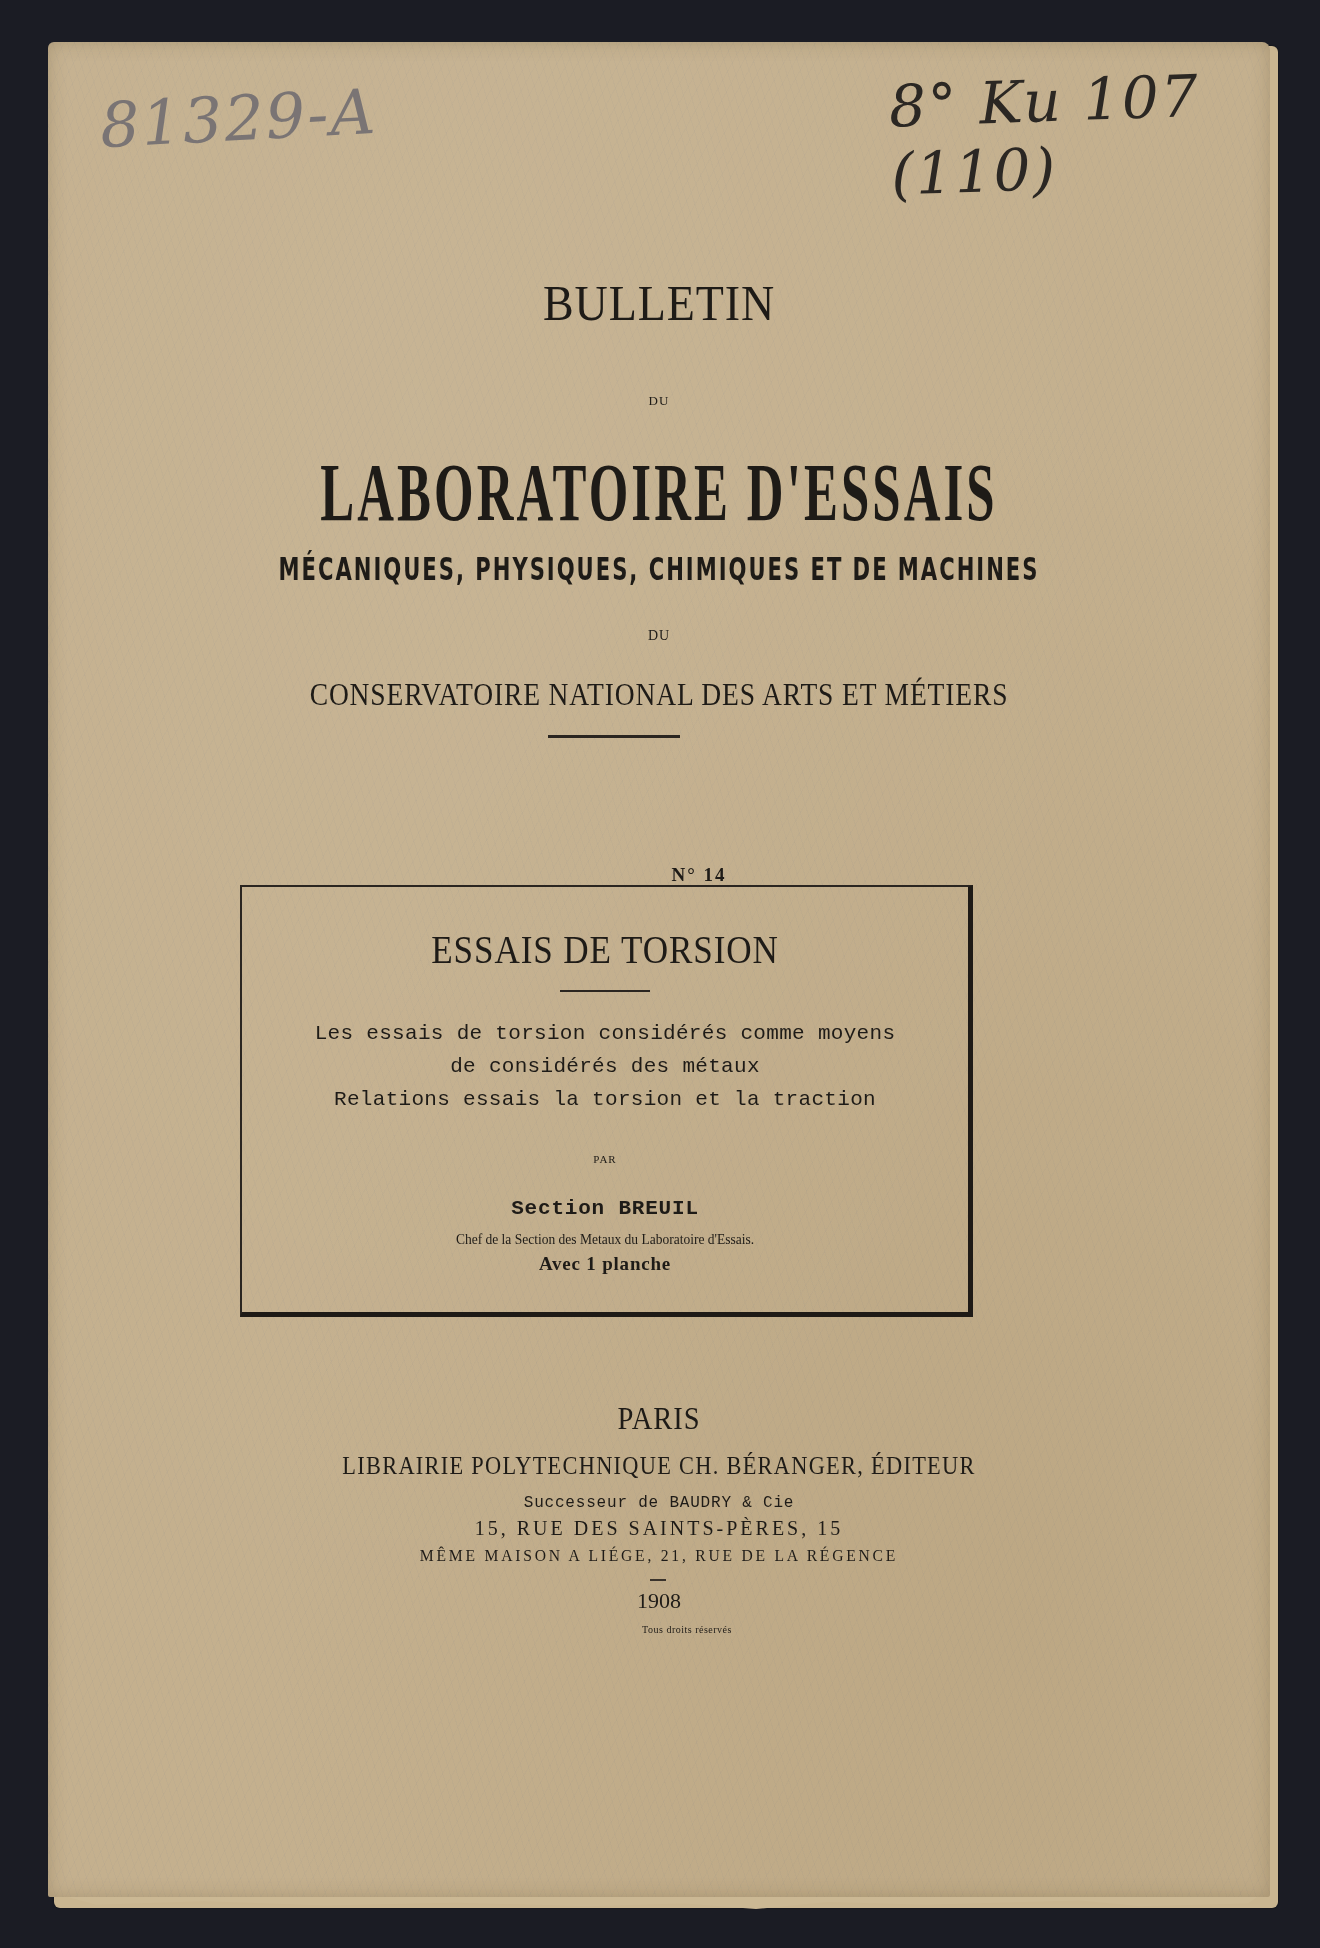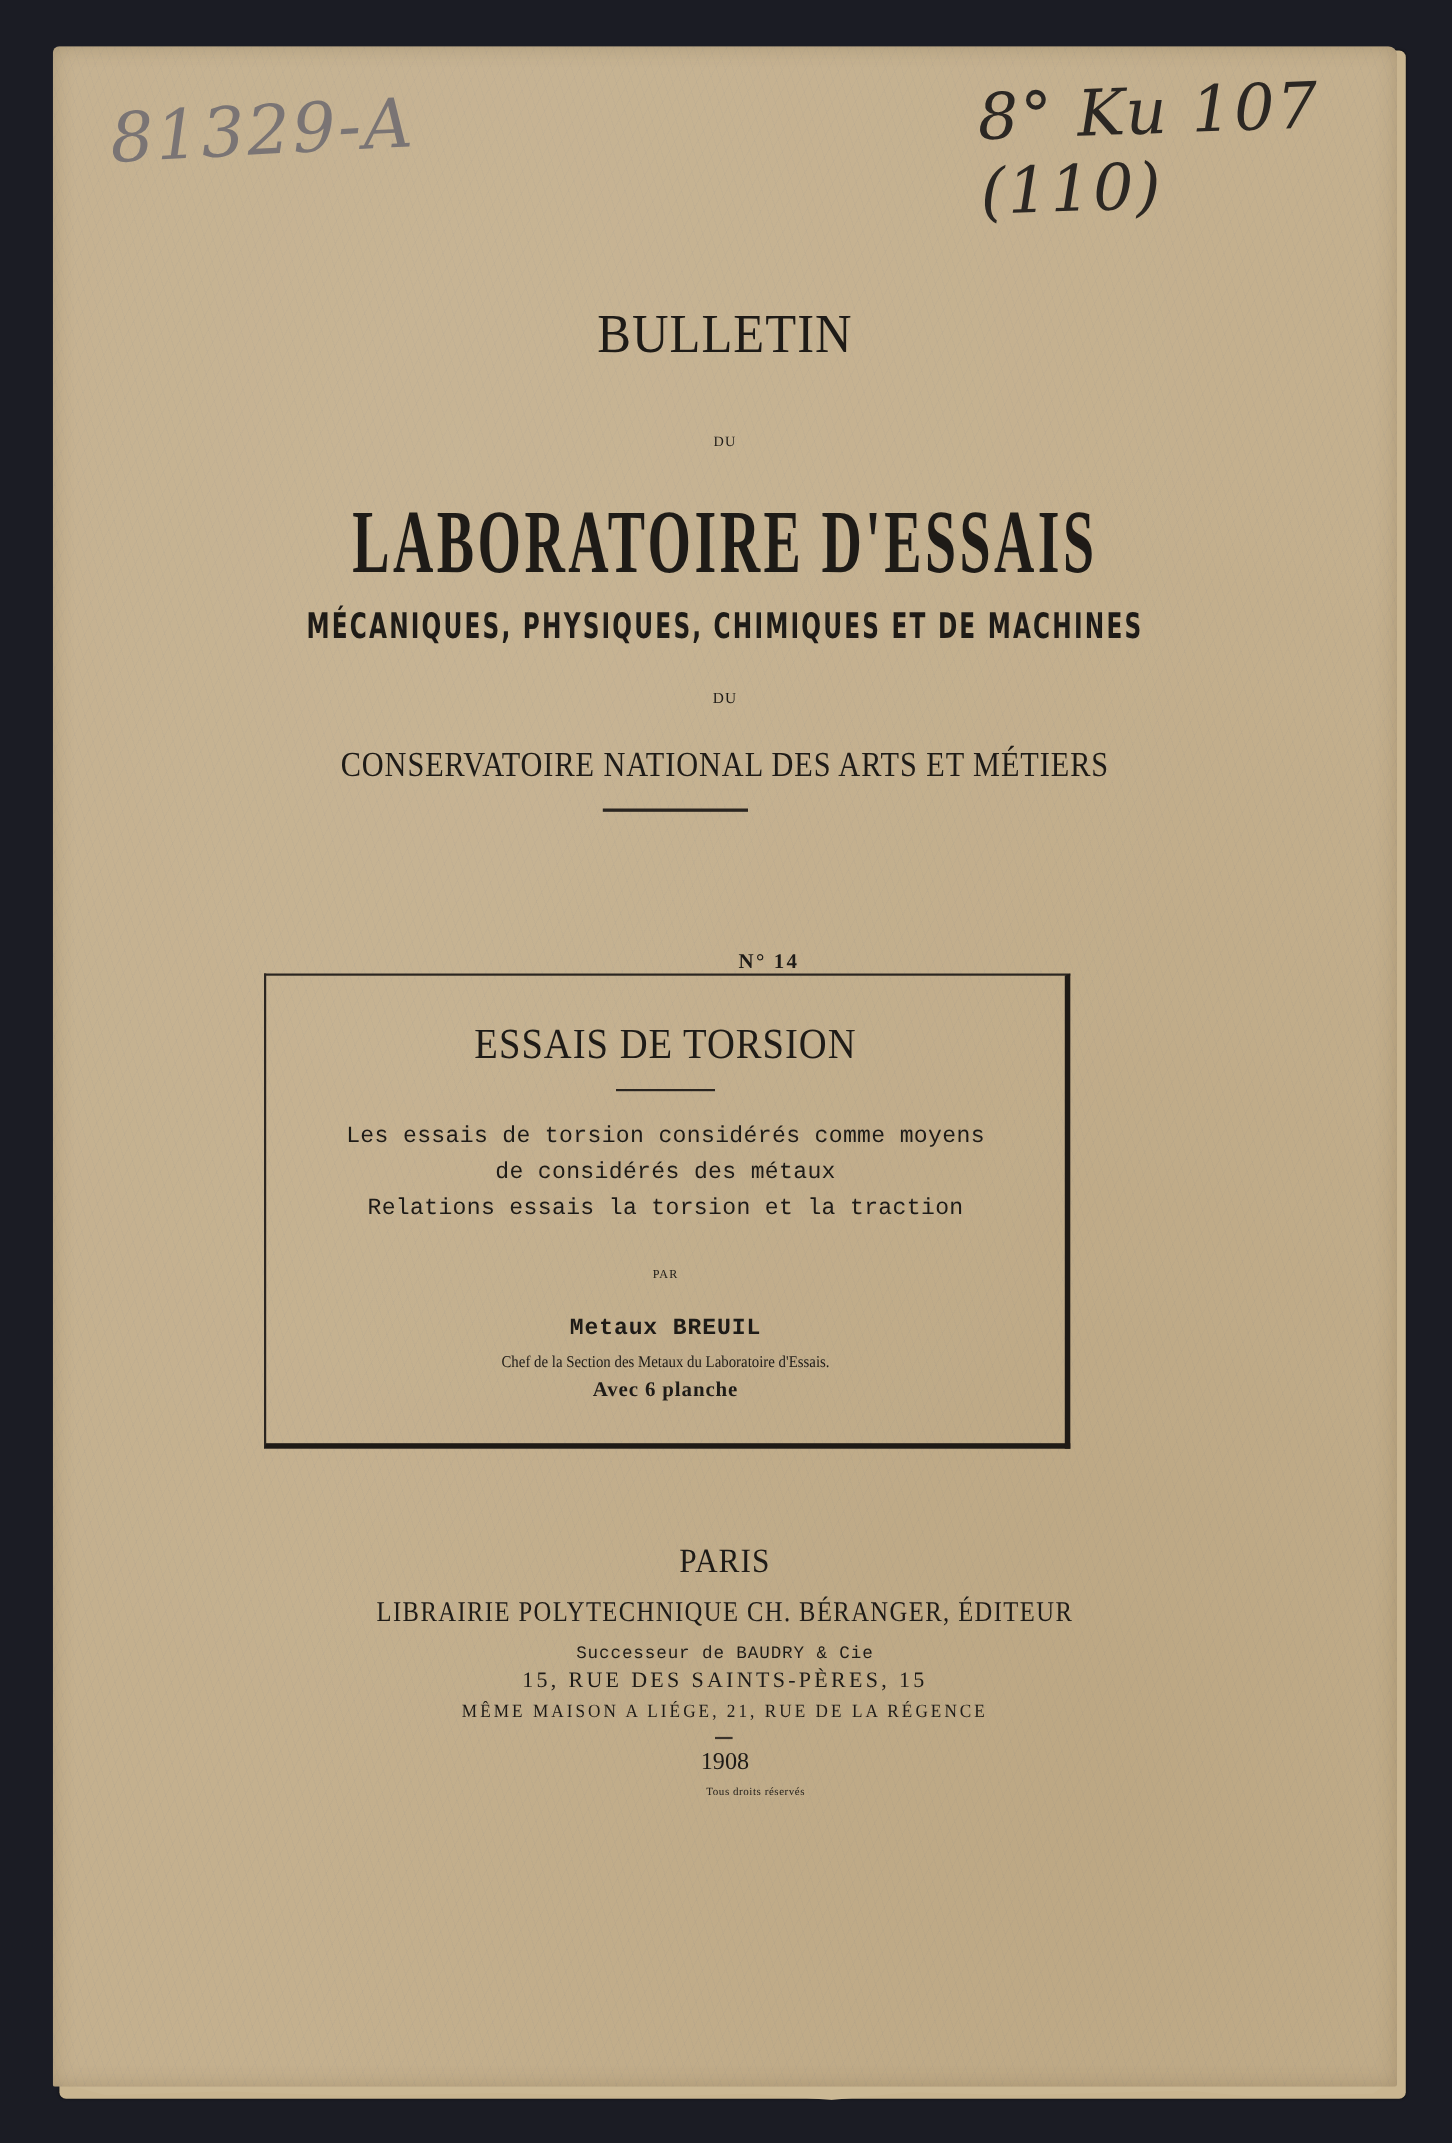--- a/index.html
+++ b/index.html
@@ -249,23 +249,23 @@
 
   <div class="abs center-x serif t-no">N° 14</div>
 
   <div class="box">
     <div class="abs center-x serif b-title">ESSAIS DE TORSION</div>
     <div class="b-rule"></div>
     <div class="abs center-x sans b-sub b-sub1">Les essais de torsion considérés comme moyens</div>
     <div class="abs center-x sans b-sub b-sub2">de considérés des métaux</div>
     <div class="abs center-x sans b-sub b-sub3">Relations essais la torsion et la traction</div>
     <div class="abs center-x serif b-par">PAR</div>
-    <div class="abs center-x sans b-author">Metaux BREUIL</div>
+    <div class="abs center-x sans b-author">Section BREUIL</div>
     <div class="abs center-x serif b-role">Chef de la Section des Metaux du Laboratoire d'Essais.</div>
-    <div class="abs center-x serif b-planche">Avec 6 planche</div>
+    <div class="abs center-x serif b-planche">Avec 1 planche</div>
   </div>
 
   <div class="abs center-x serif t-paris">PARIS</div>
   <div class="abs center-x serif t-librairie">LIBRAIRIE POLYTECHNIQUE CH. BÉRANGER, ÉDITEUR</div>
   <div class="abs center-x sans t-succ">Successeur de BAUDRY &amp; Cie</div>
   <div class="abs center-x serif t-addr1">15, RUE DES SAINTS-PÈRES, 15</div>
   <div class="abs center-x serif t-addr2">MÊME MAISON A LIÉGE, 21, RUE DE LA RÉGENCE</div>
   <div class="rule-small"></div>
   <div class="abs center-x serif t-year">1908</div>
   <div class="abs center-x serif t-rights">Tous droits réservés</div>

